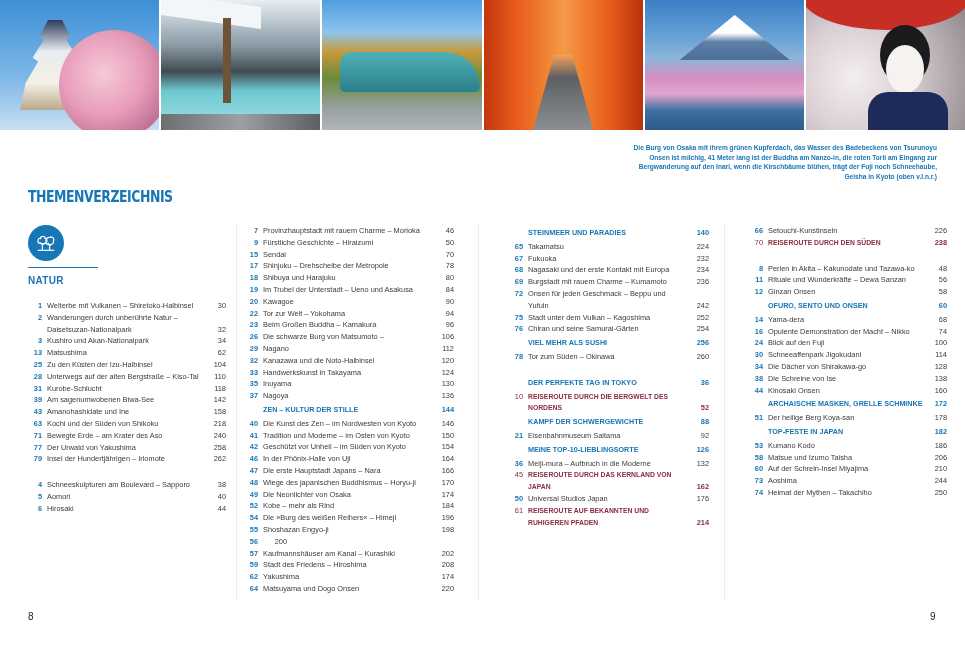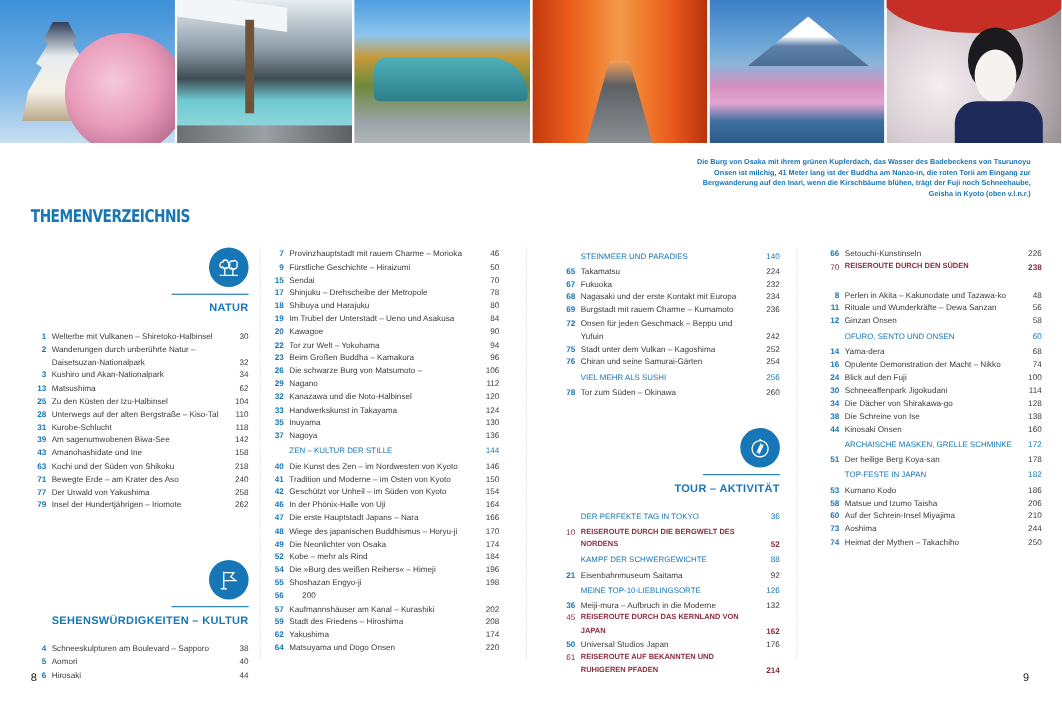--- a/index.html
+++ b/index.html
@@ -31,31 +31,31 @@
 
   .section-title { position:absolute; left:28px; top:187px; font-size:16px; font-weight:bold; color:#1776b6; letter-spacing:-0.6px; font-family: "DejaVu Sans", sans-serif; transform: scaleX(0.78); transform-origin: left center; }
 
   .col { position:absolute; top:225px; }
   .col1 { left:28px; width:198px; }
   .col2 { left:244px; width:210px; }
   .col3 { left:509px; width:200px; }
   .col4 { left:749px; width:198px; }
   .vdiv { position:absolute; top:225px; height:375px; width:0; border-left:1px dotted #d6dde3; }
 
-  .cat-head { position:relative; display:flex; flex-direction:column; align-items:flex-end; }
+  .cat-head { position:relative; display:flex; flex-direction:column; align-items:flex-start; }
   .cat-icon { width:36px; height:36px; border-radius:50%; background:#1776b6; display:flex; align-items:center; justify-content:center; }
   .cat-line { width:70px; height:1px; background:#1776b6; margin-top:6px; }
   .cat-label { margin-top:7px; font-size:10px; font-weight:bold; color:#1776b6; letter-spacing:0.3px; }
 
   .entries { list-style:none; margin-top:14px; }
   .entry { display:flex; align-items:flex-start; font-size:7.4px; line-height:11.8px; color:#3a3a3a; }
   .entry .num { width:14px; text-align:right; margin-right:5px; color:#1776b6; font-weight:bold; flex-shrink:0; }
   .entry .txt { flex:1; }
   .entry .pg { width:24px; text-align:right; flex-shrink:0; align-self:flex-end; }
-  .entry.sub { color:#1776b6; font-weight:normal; margin-top:2px; margin-bottom:2px; }
+  .entry.sub { color:#1776b6; font-weight:bold; margin-top:2px; margin-bottom:2px; }
   .entry.sub .txt { font-size:7.2px; }
   .entry.route { color:#8b2c3f; font-weight:bold; }
   .entry.route .num { color:#8b2c3f; font-weight:normal; }
   .entry.route .txt { font-size:6.8px; }
 
   .page-num { position:absolute; top:611px; font-size:10px; color:#222; }
 </style>
 </head>
 <body>
 
@@ -174,31 +174,20 @@
         <span class="txt">Der Urwald von Yakushima</span>
         <span class="pg">258</span>
       </li>
       <li class="entry">
         <span class="num">79</span>
         <span class="txt">Insel der Hundertjährigen – Iriomote</span>
         <span class="pg">262</span>
       </li>
     </ul>
 
-  <div class="cat-head" style="margin-top:44px">
-    <div class="cat-icon">
-      <svg width="22" height="22" viewBox="0 0 24 24" fill="none" stroke="#fff" stroke-width="1.3">
-          <path d="M7 21V4"></path>
-          <path d="M7 5h10l-3 4 5 4H7"></path>
-          <path d="M4 21h6"></path>
-        </svg>
-    </div>
-    <div class="cat-line"></div>
-    <div class="cat-label">SEHENSWÜRDIGKEITEN – KULTUR</div>
-  </div>
   <ul class="entries" id="c1-kultur">
       <li class="entry">
         <span class="num">4</span>
         <span class="txt">Schneeskulpturen am Boulevard – Sapporo</span>
         <span class="pg">38</span>
       </li>
       <li class="entry">
         <span class="num">5</span>
         <span class="txt">Aomori</span>
         <span class="pg">40</span>
@@ -416,32 +405,20 @@
         <span class="num"></span>
         <span class="txt">VIEL MEHR ALS SUSHI</span>
         <span class="pg">256</span>
       </li>
       <li class="entry">
         <span class="num">78</span>
         <span class="txt">Tor zum Süden – Okinawa</span>
         <span class="pg">260</span>
       </li>
     </ul>
-  <div class="cat-head" style="margin-top:26px">
-    <div class="cat-icon">
-      <svg width="22" height="22" viewBox="0 0 24 24" fill="none" stroke="#fff" stroke-width="1.3">
-          <circle cx="12" cy="13" r="8"></circle>
-          <path d="M12 3V5"></path>
-          <path d="M15 9l-4 9 1-5z"></path>
-          <path d="M9 17l4-9-1 5z"></path>
-        </svg>
-    </div>
-    <div class="cat-line"></div>
-    <div class="cat-label">TOUR – AKTIVITÄT</div>
-  </div>
   <ul class="entries" id="c3-tour">
       <li class="entry sub">
         <span class="num"></span>
         <span class="txt">DER PERFEKTE TAG IN TOKYO</span>
         <span class="pg">36</span>
       </li>
       <li class="entry route">
         <span class="num">10</span>
         <span class="txt">REISEROUTE DURCH DIE BERGWELT DES NORDENS</span>
         <span class="pg">52</span>

